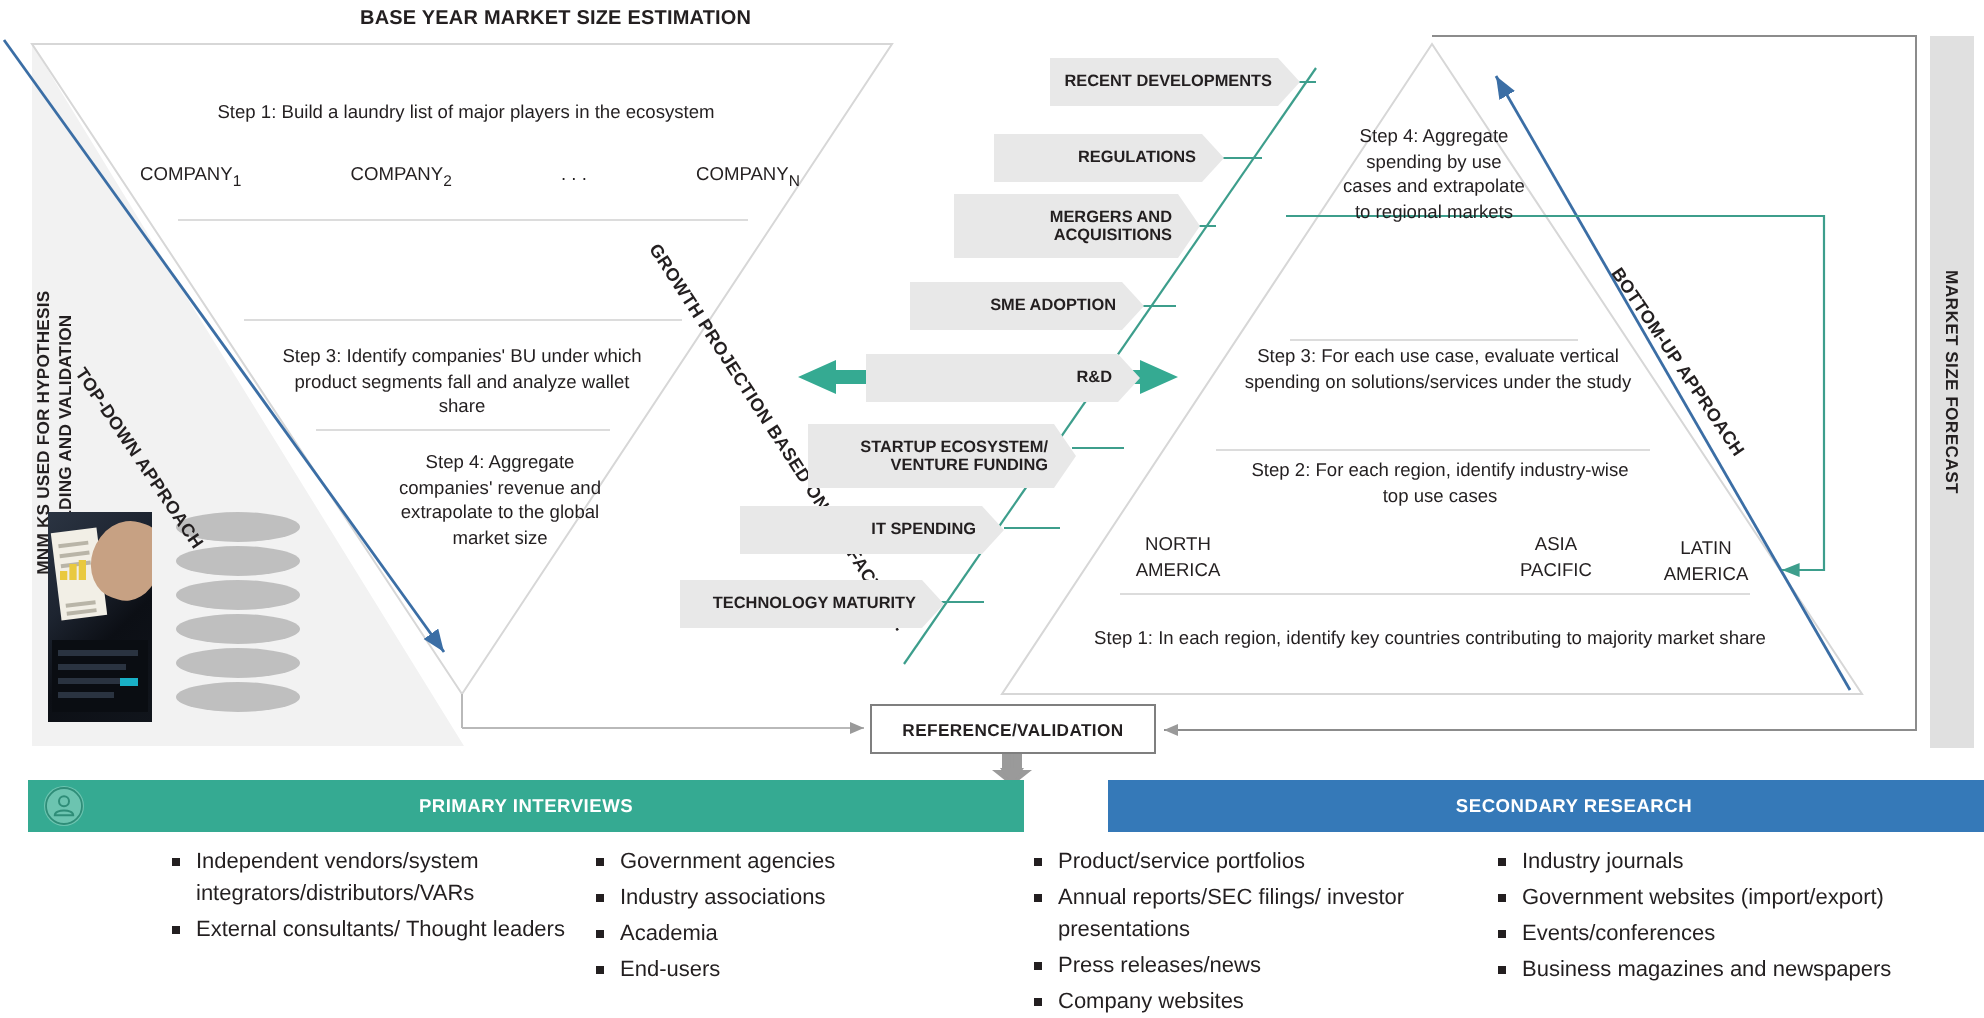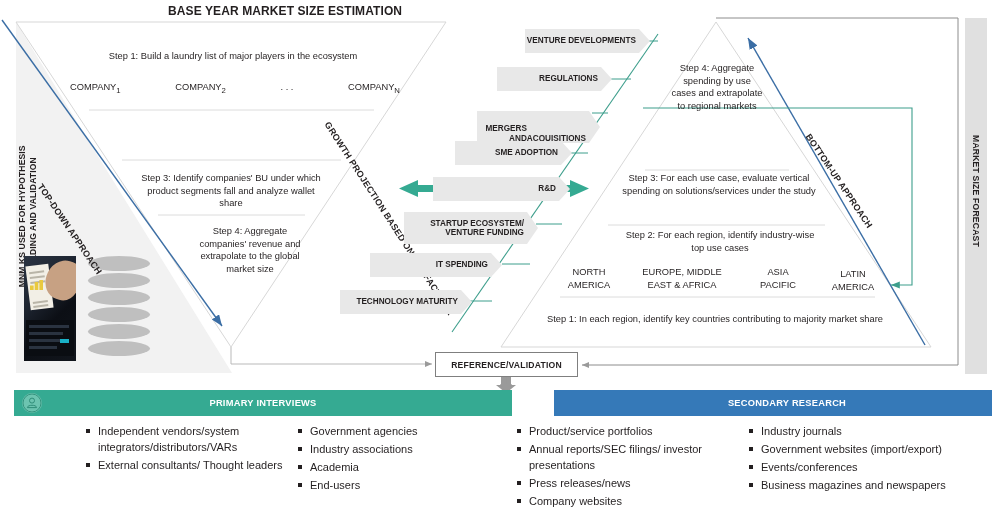--- a/index.html
+++ b/index.html
@@ -8,22 +8,22 @@
     background:#ffffff;
     font-family:"Liberation Sans", sans-serif;
     overflow:hidden;
   }
   #root{ position:relative; width:992px; height:509px; }
 
   .abs{ position:absolute; }
 
   
   #title{
-    left:168px; top:4px; width:300px;
-    font-size:12px; font-weight:700; color:#231f20;
+    left:180px; top:4px; width:300px;
+    font-size:10px; font-weight:700; color:#231f20;
     letter-spacing:.1px; white-space:nowrap;
   }
 
   
   #canvas{ left:0; top:0; width:992px; height:509px; pointer-events:none; }
 
   
   #left-panel-label{
     left:-62px; top:205px; width:180px;
     transform:rotate(-90deg);
@@ -237,25 +237,25 @@
     <span><span>COMPANY</span><sub>N</sub></span>
   </div>
 
 
   <div class="abs tx" style="left:138px; top:172px; width:186px;">Step 3: Identify companies' BU under which product segments fall and analyze wallet share</div>
 
   <div class="abs tx" style="left:181px; top:225px; width:104px;margin-left:17px;">Step 4: Aggregate companies' revenue and extrapolate to the global market size</div>
 
   <div class="abs diag" style="left:331px; top:120px; transform:rotate(57deg); transform-origin:left top;">GROWTH PROJECTION BASED ON KEY FACTORS:</div>
 
-  <div class="abs factor" style="left:525px; top:29px; width:125px;">VENTURE DEVELOPMENTS</div>
+  <div class="abs factor" style="left:525px; top:29px; width:125px;">RECENT DEVELOPMENTS</div>
 
   <div class="abs factor" style="left:497px; top:67px; width:115px;">REGULATIONS</div>
 
-  <div class="abs factor two" style="left:477px; top:111px; width:123px; flex-direction:row; justify-content:center; align-items:flex-end;">
+  <div class="abs factor two" style="left:477px; top:97px; width:123px; flex-direction:column; justify-content:center; align-items:flex-end;">
     <span>MERGERS AND</span>
     <span>ACQUISITIONS</span>
   </div>
 
   <div class="abs factor" style="left:455px; top:141px; width:117px;">SME ADOPTION</div>
 
   <div class="abs factor" style="left:433px; top:177px; width:137px;">R&amp;D</div>
 
   <div class="abs factor two" style="left:404px; top:212px; width:134px; flex-direction:column; justify-content:center; align-items:flex-end;">
     <span>STARTUP ECOSYSTEM/</span>
@@ -268,21 +268,20 @@
 
   <div class="abs diag" style="left:812px; top:132px; transform:rotate(56deg); transform-origin:left top;">BOTTOM-UP APPROACH</div>
 
   <div class="abs tx" style="left:670px; top:62px; width:94px;">Step 4: Aggregate spending by use cases and extrapolate to regional markets</div>
 
   <div class="abs tx" style="left:621px; top:172px; width:196px;">Step 3: For each  use case, evaluate vertical spending on solutions/services under the study</div>
 
   <div class="abs tx" style="left:625px; top:229px; width:190px;">Step 2: For each  region, identify industry-wise top use cases</div>
 
   <div class="abs tx" style="left:558px; top:266px; width:62px;">NORTH AMERICA</div>
-  <div class="abs tx" style="left:632px; top:266px; width:100px;">EUROPE, MIDDLE EAST &amp; AFRICA</div>
   <div class="abs tx" style="left:750px; top:266px; width:56px;">ASIA PACIFIC</div>
   <div class="abs tx" style="left:822px; top:268px; width:62px;">LATIN AMERICA</div>
 
   <div class="abs tx" style="left:535px; top:313px; width:360px;">Step 1: In each region, identify key countries contributing to majority market share</div>
 
   <div class="abs" id="forecast-bar">
     <span>MARKET SIZE FORECAST</span>
   </div>
 
   <div class="abs" id="refbox">REFERENCE/VALIDATION</div>

